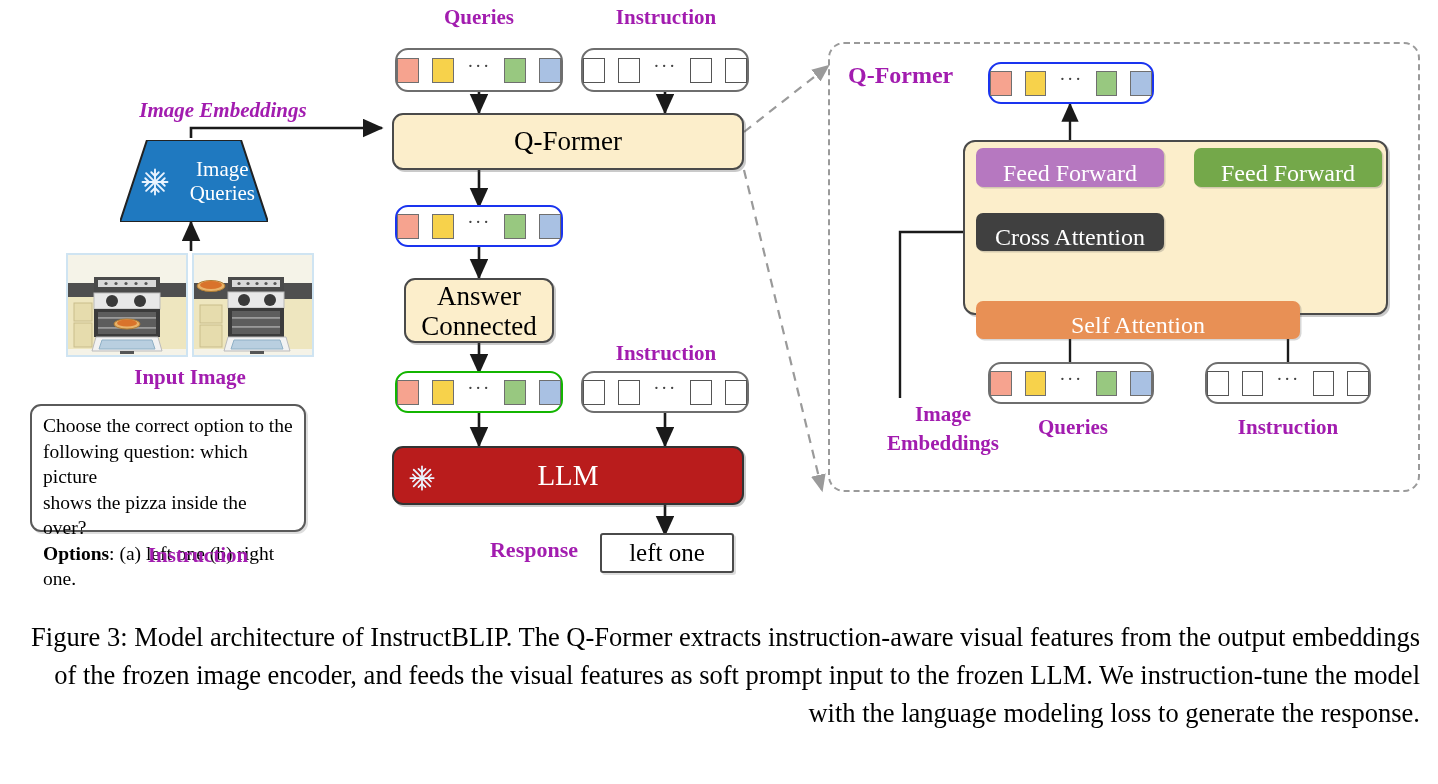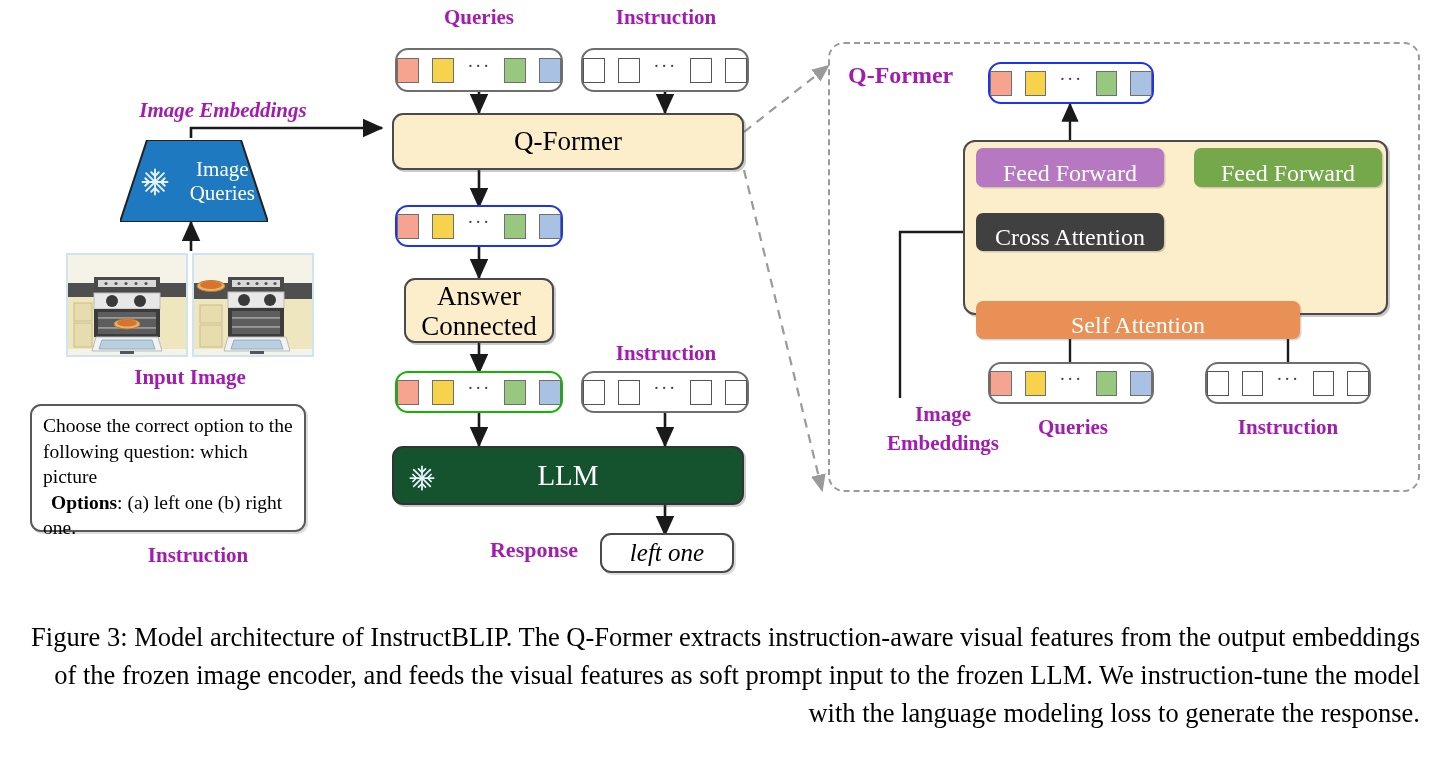--- a/index.html
+++ b/index.html
@@ -56,37 +56,36 @@
     background: #fceecb;
     border: 2.2px solid #4a4a4a;
     border-radius: 11px;
     display: flex; align-items: center; justify-content: center;
     text-align: center;
     font-size: 27px;
     box-sizing: border-box;
     box-shadow: 2px 2px 0 rgba(80,80,80,.30);
   }
   .box-blue {
-    background: #14532d;
+    background: #b91c1c;
     border: 2.2px solid #333;
     border-radius: 11px;
     display: flex; align-items: center; justify-content: center;
     color: #fff; font-size: 29px;
     box-sizing: border-box;
     box-shadow: 2px 2px 0 rgba(80,80,80,.30);
   }
   .box-plain {
     background: #fff;
     border: 2.2px solid #4a4a4a;
-    border-radius: 11px;
+    border-radius: 3px;
     display: flex; align-items: center; justify-content: center;
     font-size: 25px;
     box-sizing: border-box;
     box-shadow: 2px 2px 0 rgba(120,120,120,.25);
-    font-style: italic;
   }
   .sub-box {
     border-radius: 7px;
     display: flex; align-items: flex-end; justify-content: center;
     color: #fff; font-size: 24px;
     box-sizing: border-box;
     box-shadow: 1.5px 1.5px 0 rgba(90,90,90,.25);
   }
   .sub-purple { background: #b678c0; }
   .sub-green  { background: #74a84a; }
@@ -97,21 +96,21 @@
   .instr-box {
     background:#fff;
     border: 2.2px solid #5a5a5a;
     border-radius: 11px;
     box-sizing: border-box;
     padding: 7px 10px 6px 11px;
     font-size: 19.5px;
     line-height: 25.5px;
     box-shadow: 2px 2px 0 rgba(120,120,120,.25);
   }
-  .instr-box b { font-weight: bold; margin-left: 8px; }
+  .instr-box b { font-weight: bold; }
 
   
   .caption {
     font-size: 26.5px;
     line-height: 38px;
     text-align: right;
   }
 
   
   .dashed-panel {
@@ -297,20 +296,21 @@
     <path d="M40,85 L86,85 L89,94 L37,94 Z" fill="#b9cfe0" stroke="#8fb0c6"></path>
     <rect x="56" y="96" width="14" height="3" fill="#555"></rect>
   </svg>
 </div>
 
 <div class="abs lbl-bold" style="left:82px; top:365px; width:216px;">Input Image</div>
 
 <div class="abs instr-box" style="left:30px; top:404px; width:276px; height:128px;">
   <div>Choose the correct option to the</div>
   <div>following question: which picture</div>
+  <div>shows the pizza inside the over?</div>
   <div>
     <b>Options</b><span>: (a) left one (b) right one.</span>
   </div>
 </div>
 <div class="abs lbl-bold" style="left:90px; top:543px; width:216px;">Instruction</div>
 
 <div class="abs box-cream" style="left:392px; top:113px; width:352px; height:57px;">
   <span>Q-Former</span>
 </div>
 

